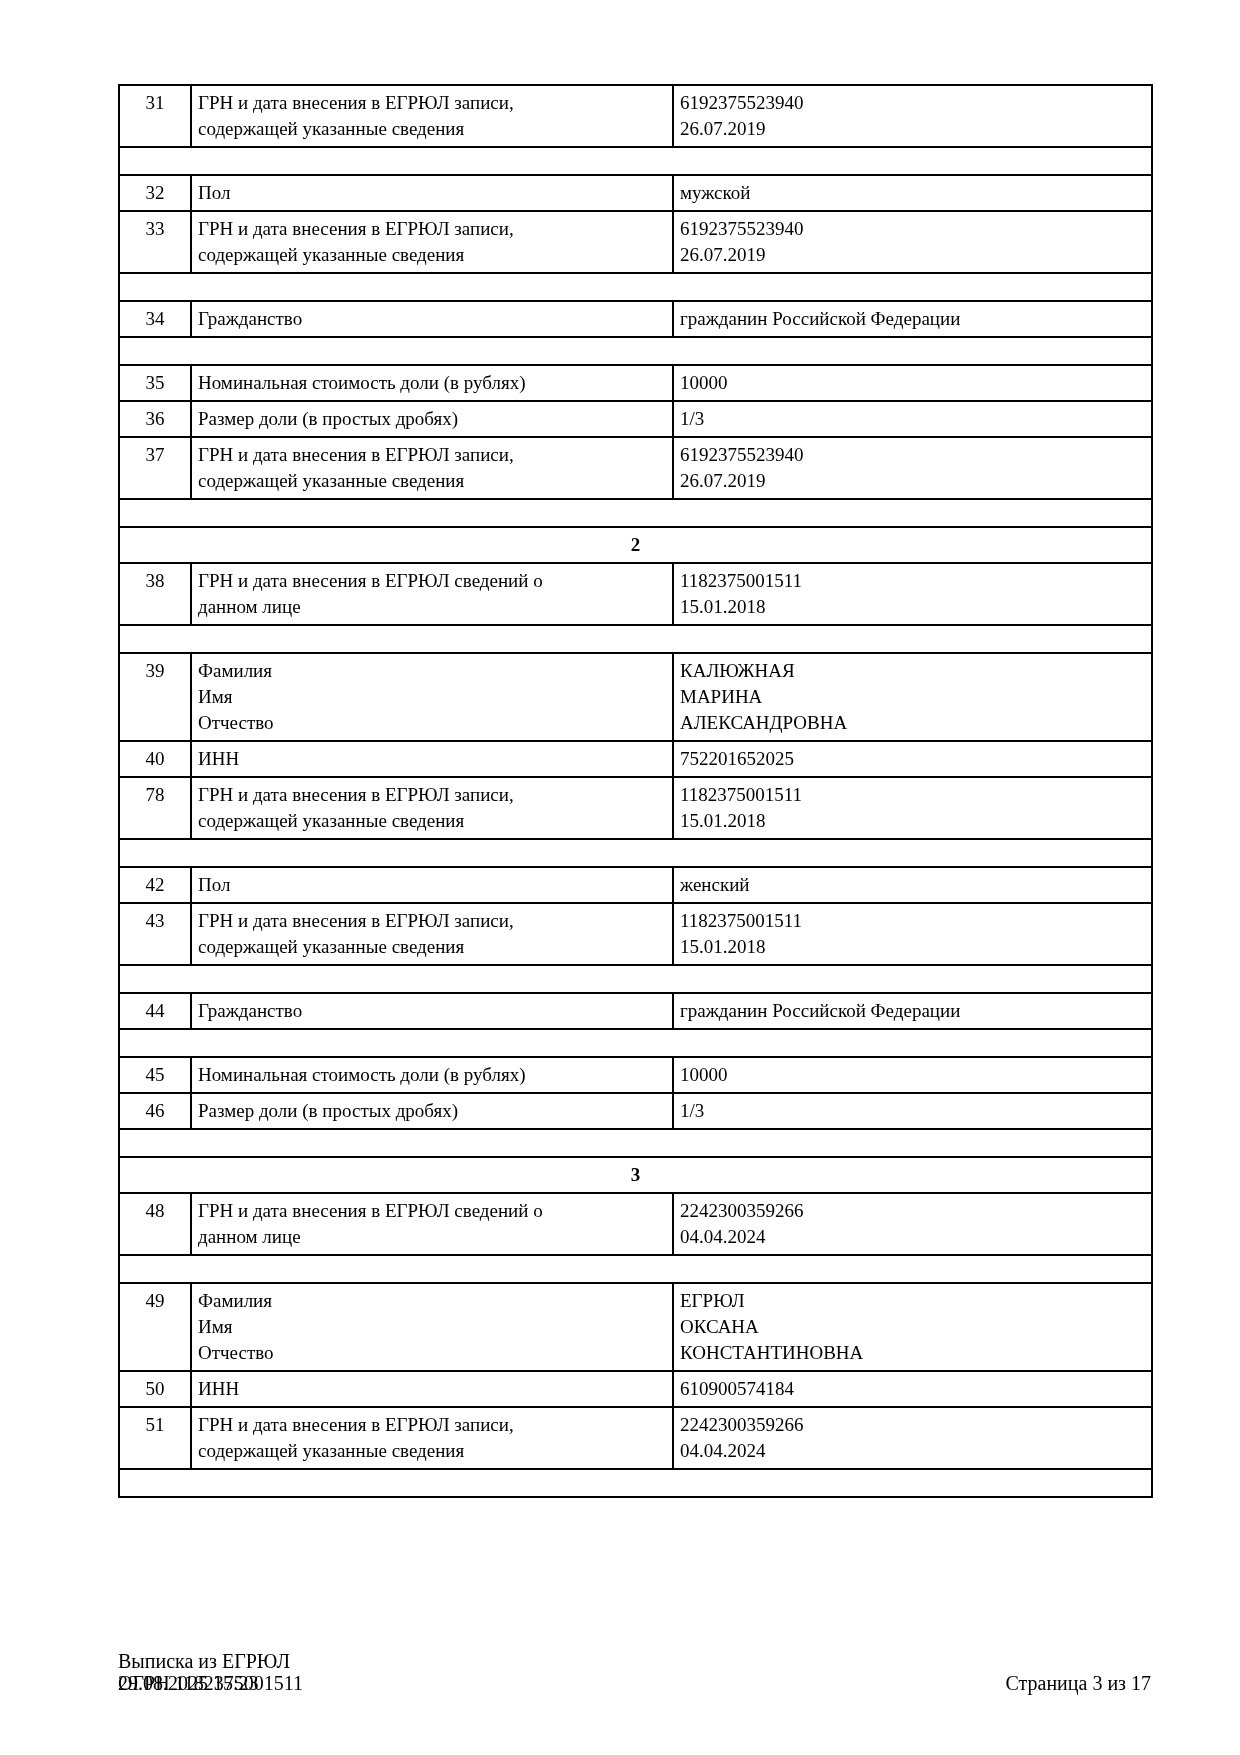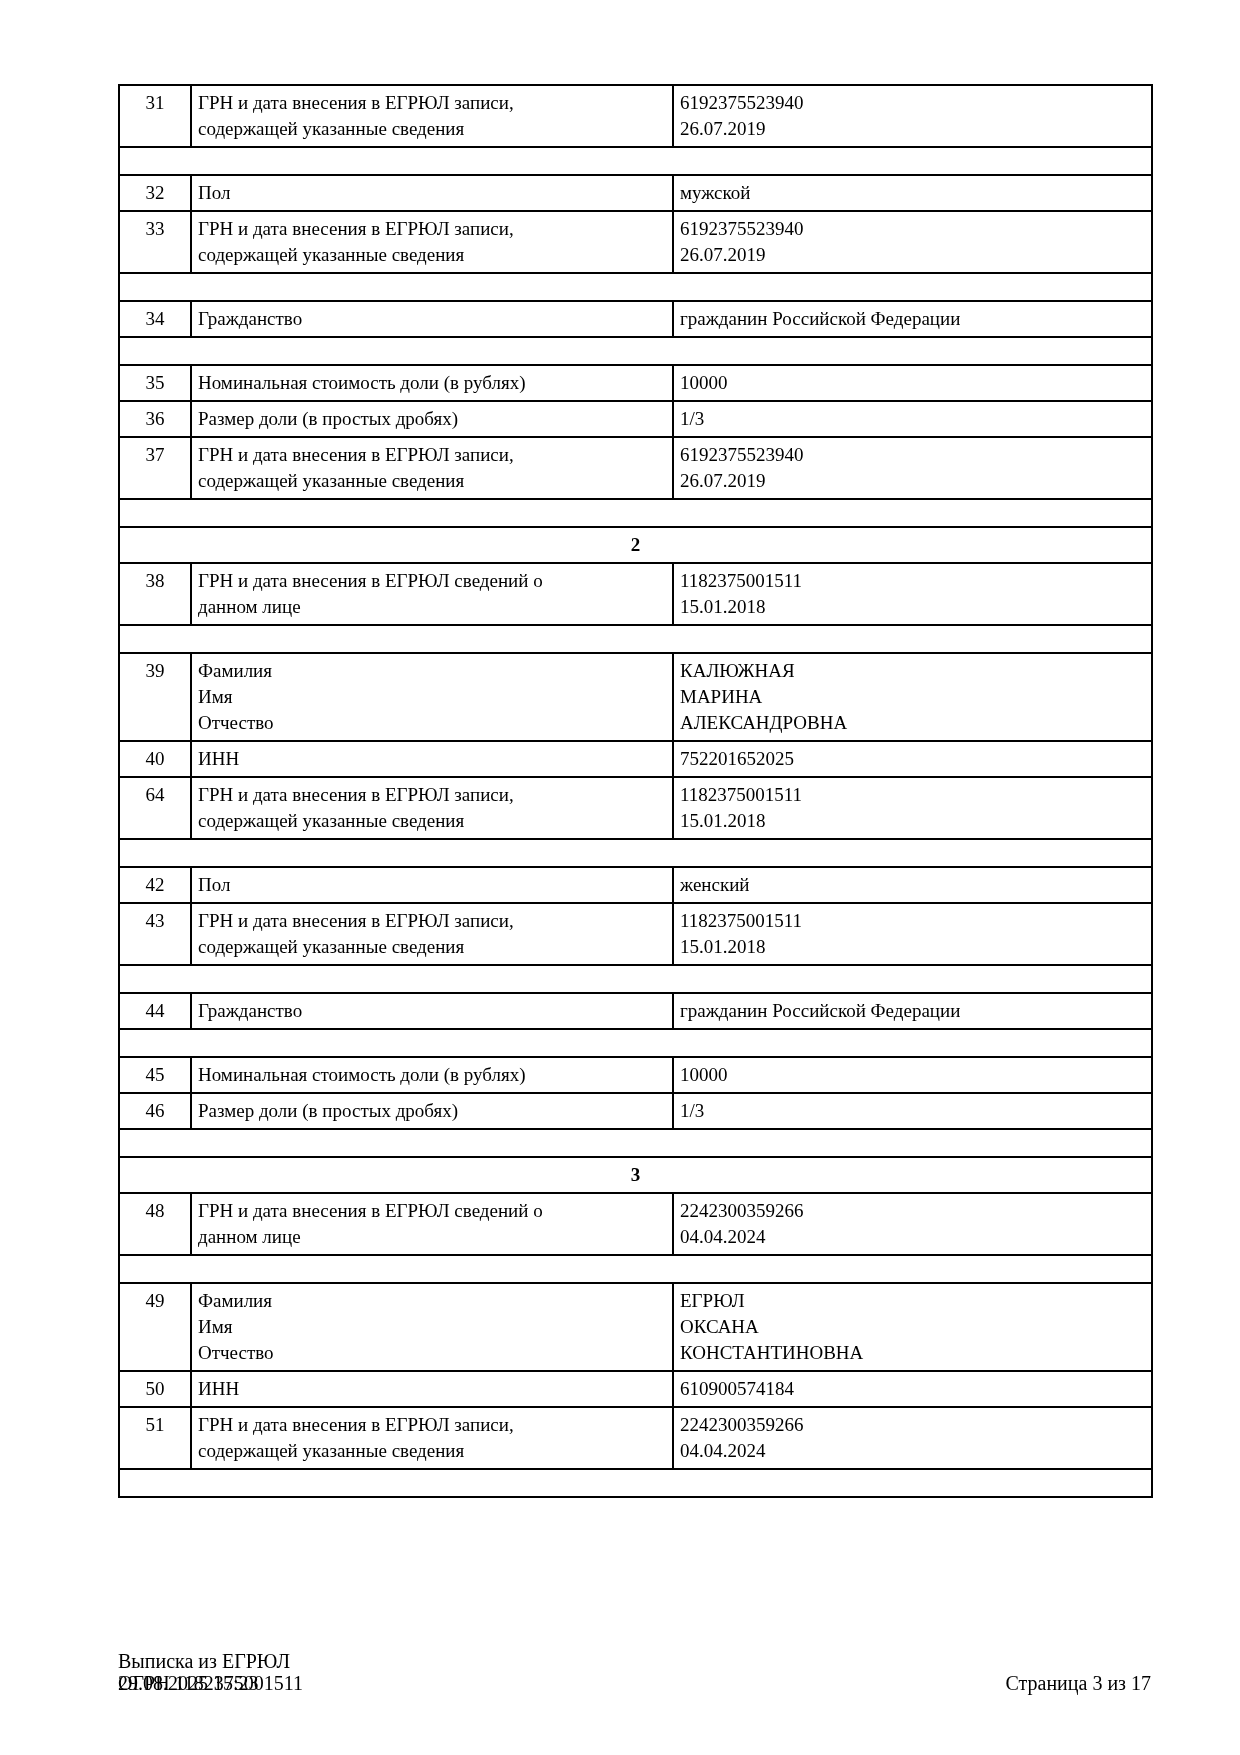--- a/index.html
+++ b/index.html
@@ -159,21 +159,21 @@
           <td class="col-value">КАЛЮЖНАЯ
 МАРИНА
 АЛЕКСАНДРОВНА</td>
         </tr>
         <tr>
           <td class="col-num">40</td>
           <td class="col-label">ИНН</td>
           <td class="col-value">752201652025</td>
         </tr>
         <tr>
-          <td class="col-num">64</td>
+          <td class="col-num">78</td>
           <td class="col-label">ГРН и дата внесения в ЕГРЮЛ записи,
 содержащей указанные сведения</td>
           <td class="col-value">1182375001511
 15.01.2018</td>
         </tr>
         <tr>
           <td class="spacer-cell" colspan="3"></td>
         </tr>
         <tr>
           <td class="col-num">42</td>

